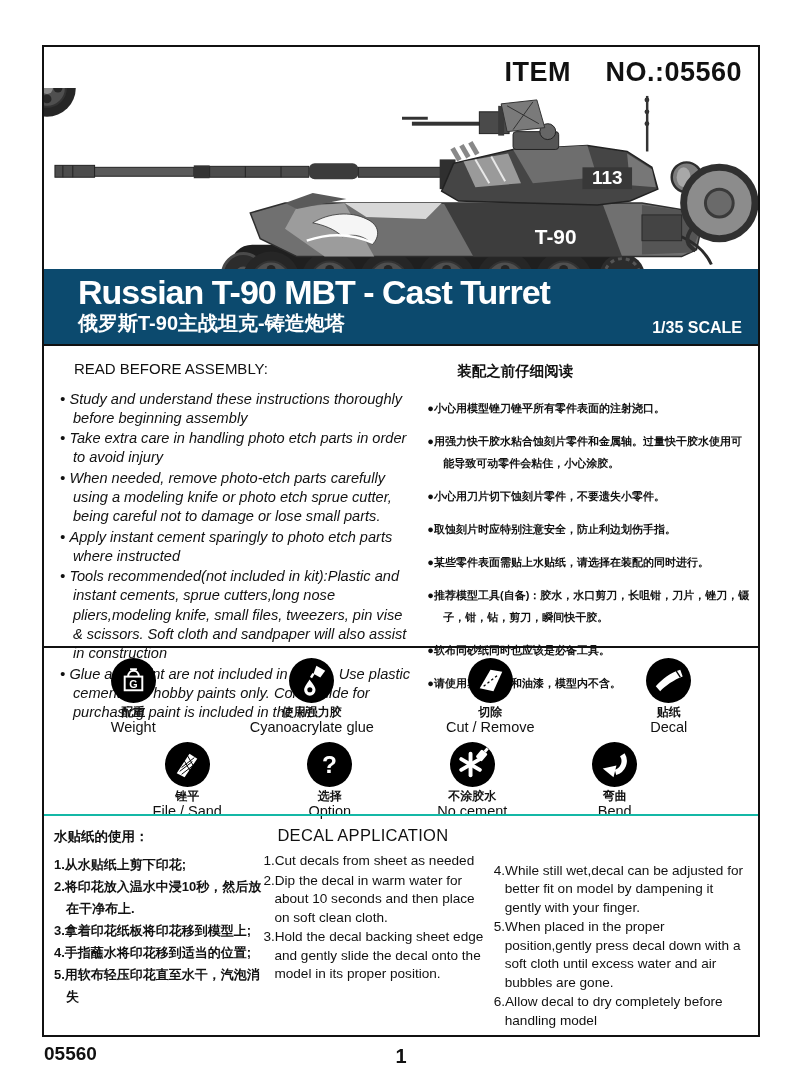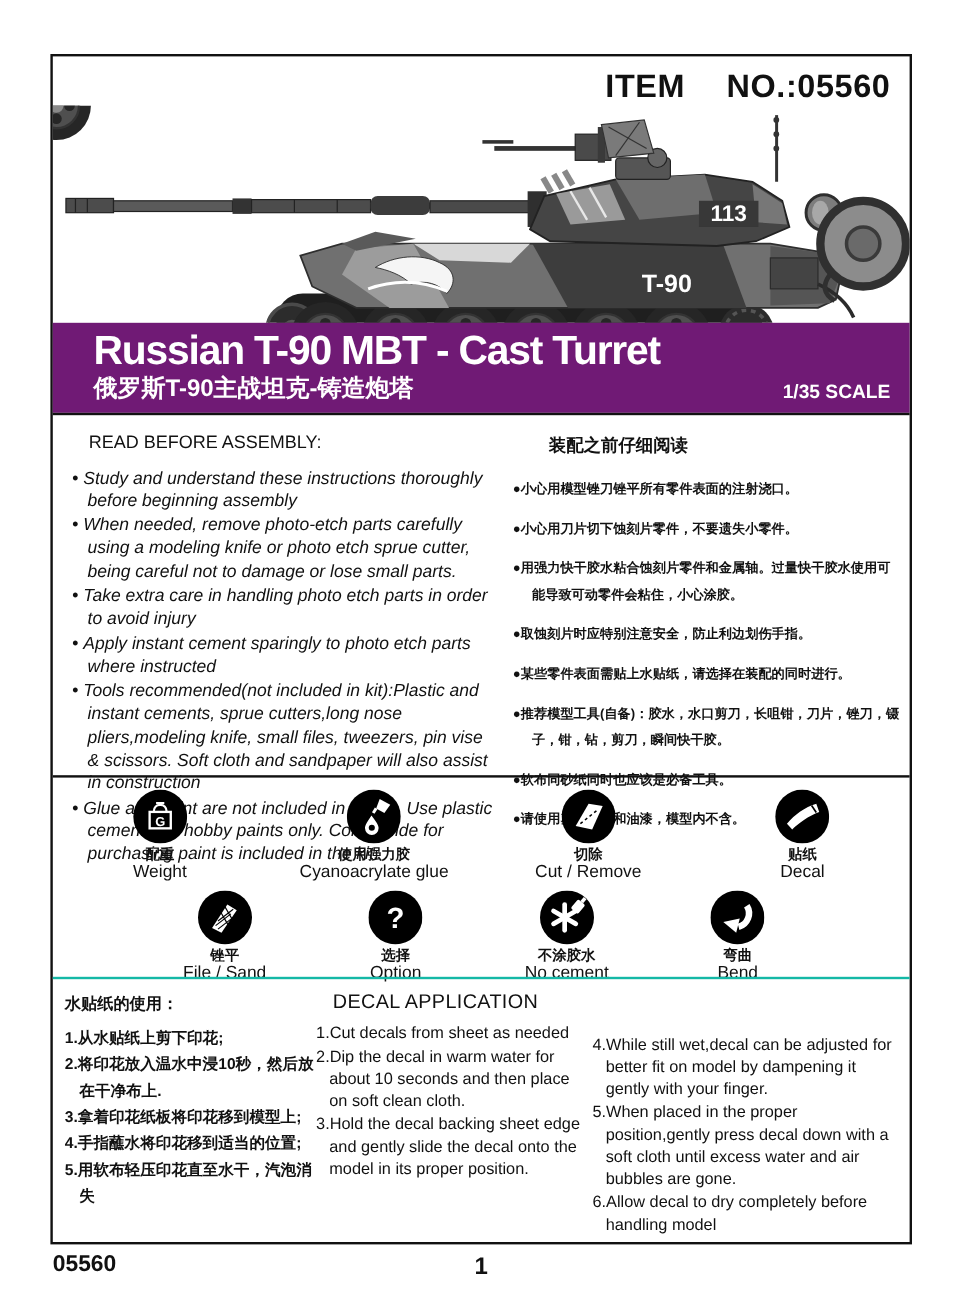--- a/index.html
+++ b/index.html
@@ -12,21 +12,21 @@
   
   .hdr { height:44px; text-align:right; padding:10px 16px 0 0; }
   .hdr .item-label, .hdr .item-no { font-size:27px; font-weight:bold; letter-spacing:0.5px; }
   .hdr .item-no { margin-left:30px; }
 
   
   .tank-area { height:236px; overflow:hidden; }
   .tank-area svg { display:block; }
 
   
-  .title-bar { height:76px; background:#701a75; color:#fff; padding:5px 16px 7px 34px;
+  .title-bar { height:76px; background:#0c4a6e; color:#fff; padding:5px 16px 7px 34px;
     display:flex; flex-direction:column; justify-content:space-between; }
   .title-en { font-size:34px; font-weight:bold; letter-spacing:-1px; line-height:36px; }
   .title-sub { display:flex; justify-content:space-between; align-items:flex-end; }
   .title-zh { font-size:20px; font-weight:bold; }
   .title-scale { font-size:16px; font-weight:bold; }
 
   
   .instr { border-top:2px solid #111; height:302px; display:flex; padding:12px 8px 6px 16px; }
   .col-en { width:51.5%; }
   .col-en h3 { font-size:15px; font-weight:normal; margin:2px 0 12px 14px; }
@@ -173,34 +173,34 @@
       <span class="title-scale">1/35 SCALE</span>
     </div>
   </div>
 
   <div class="instr">
     <div class="col-en">
       <h3>READ BEFORE ASSEMBLY:</h3>
       <ul>
 
       <li>Study and understand these instructions thoroughly before beginning assembly</li>
+          <li>Take extra care in handling photo etch parts in order to avoid injury</li>
           <li>When needed, remove photo-etch parts carefully using a modeling knife or photo etch sprue cutter, being careful not to damage or lose small parts.</li>
-          <li>Take extra care in handling photo etch parts in order to avoid injury</li>
           <li>Apply instant cement sparingly to photo etch parts where instructed</li>
           <li>Tools recommended(not included in kit):Plastic and instant cements, sprue cutters,long nose pliers,modeling knife, small files, tweezers, pin vise &amp; scissors. Soft cloth and sandpaper will also assist in construction</li>
           <li>Glue and paint are not included in the kit. Use plastic cement and hobby paints only. Color guide for purchasing paint is included in the kit.</li>
         </ul>
     </div>
     <div class="col-zh">
       <h3>装配之前仔细阅读</h3>
       <ul>
 
       <li>小心用模型锉刀锉平所有零件表面的注射浇口。</li>
+          <li>用强力快干胶水粘合蚀刻片零件和金属轴。过量快干胶水使用可能导致可动零件会粘住，小心涂胶。</li>
           <li>小心用刀片切下蚀刻片零件，不要遗失小零件。</li>
-          <li>用强力快干胶水粘合蚀刻片零件和金属轴。过量快干胶水使用可能导致可动零件会粘住，小心涂胶。</li>
           <li>取蚀刻片时应特别注意安全，防止利边划伤手指。</li>
           <li>某些零件表面需贴上水贴纸，请选择在装配的同时进行。</li>
           <li>推荐模型工具(自备)：胶水，水口剪刀，长咀钳，刀片，锉刀，镊子，钳，钻，剪刀，瞬间快干胶。</li>
           <li>软布同砂纸同时也应该是必备工具。</li>
           <li>请使用塑料胶水和油漆，模型内不含。</li>
         </ul>
     </div>
   </div>
 
   <div class="symbols">

